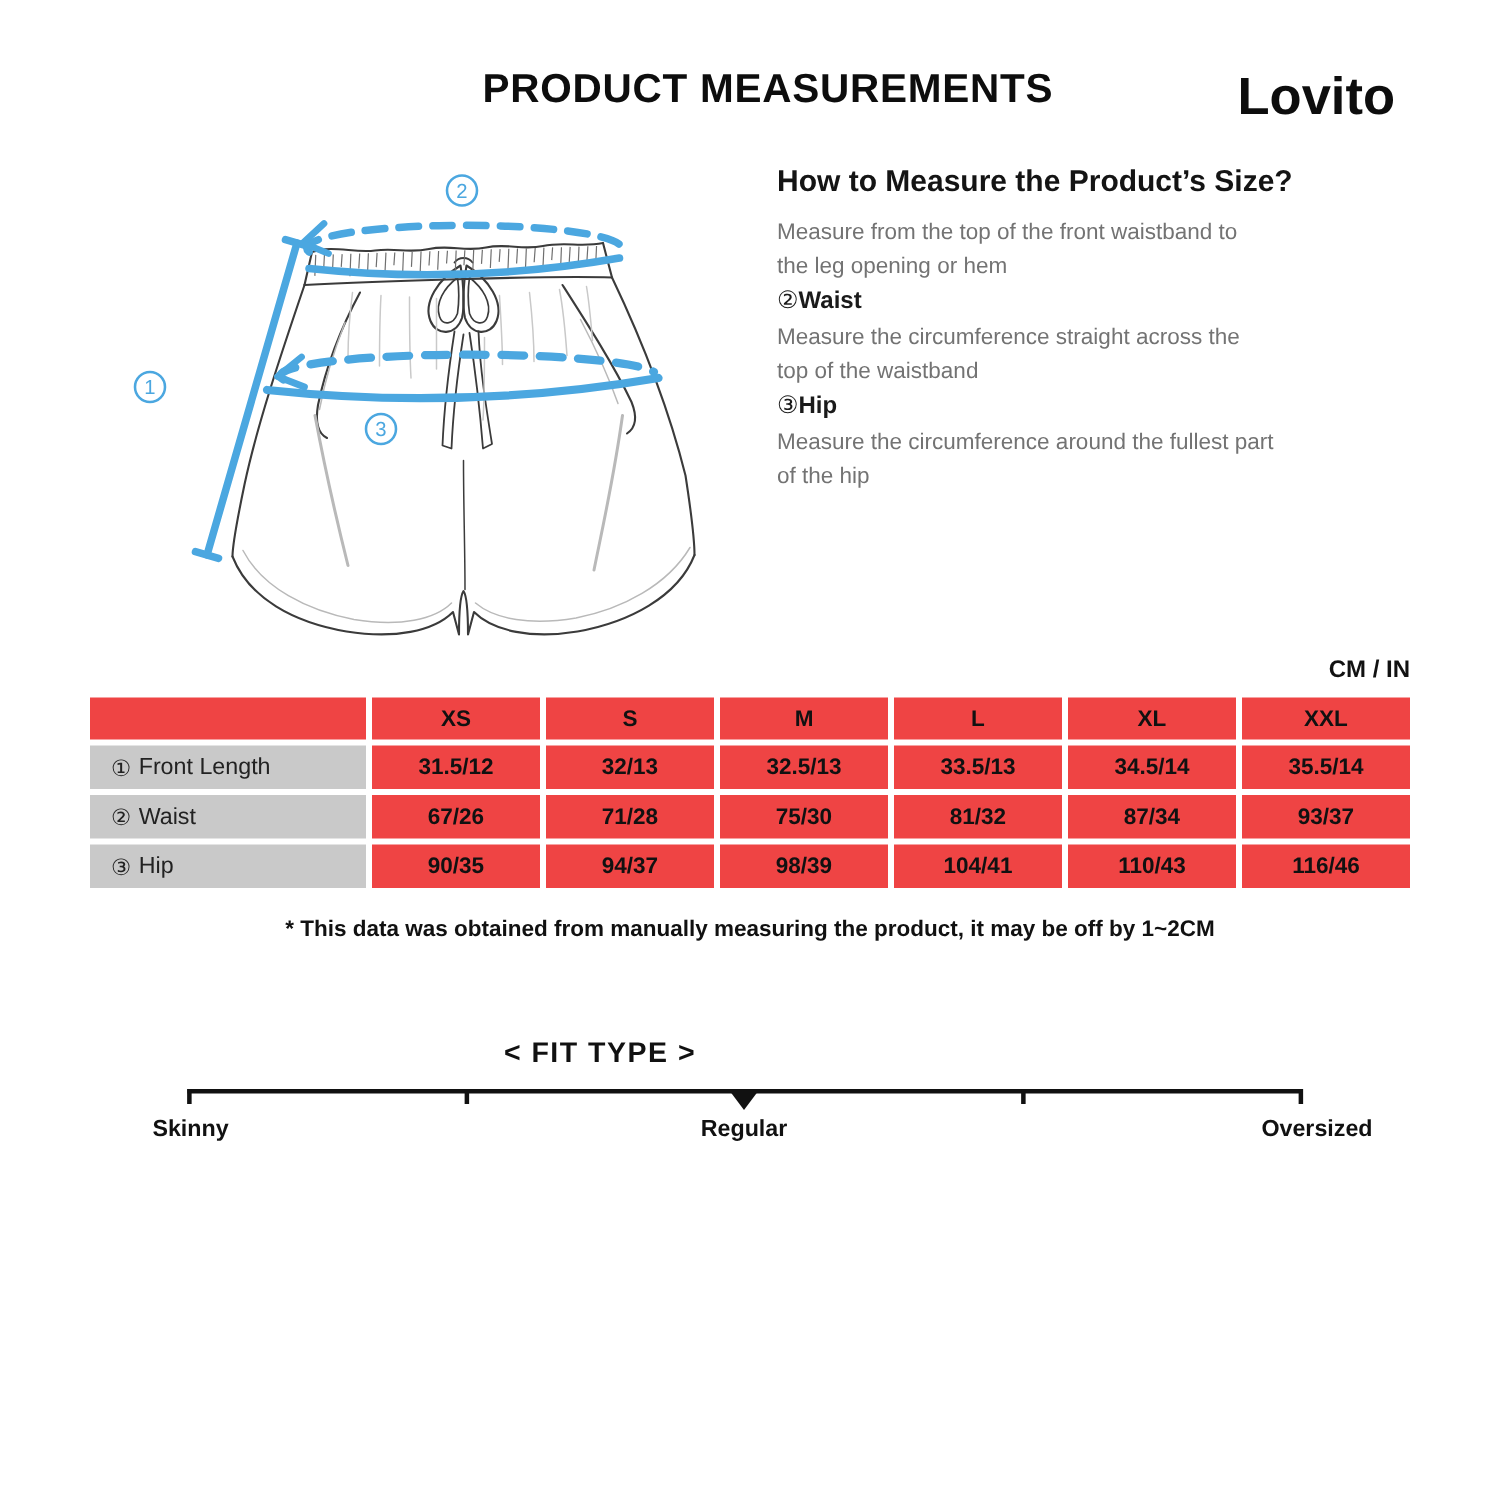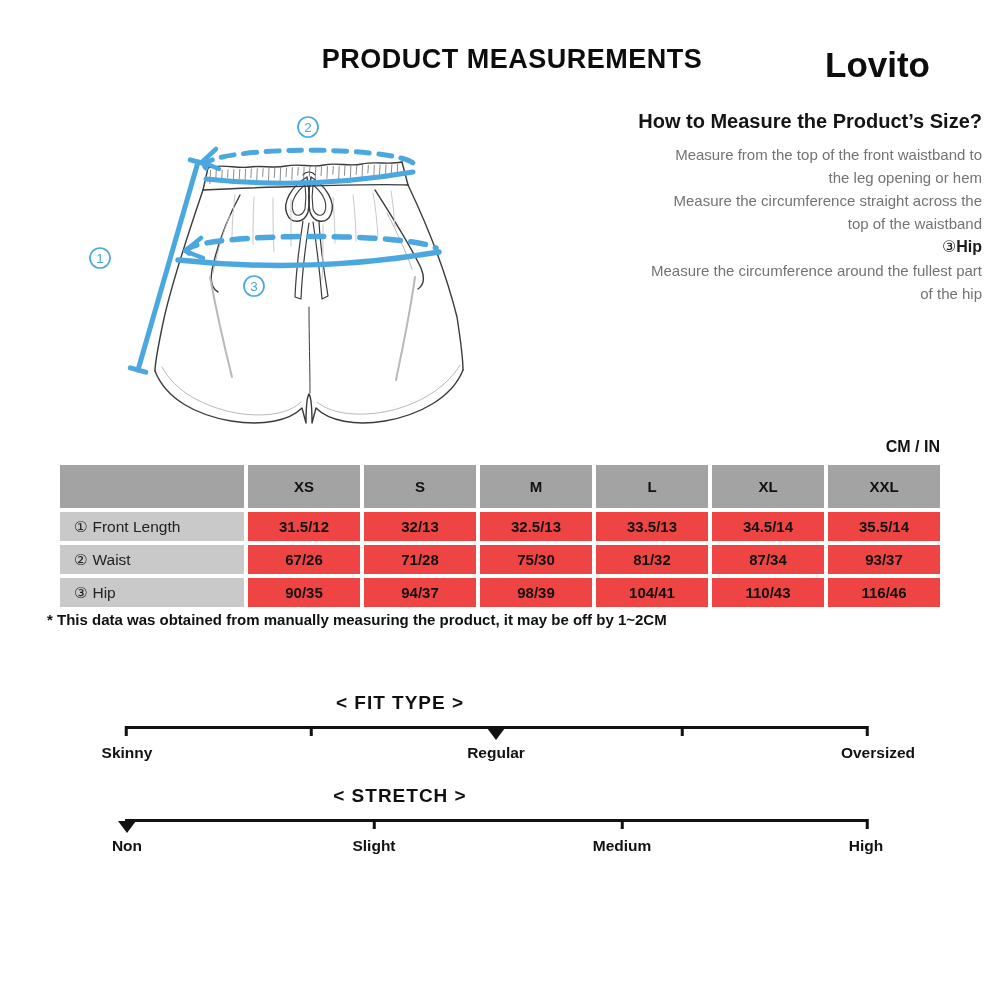--- a/index.html
+++ b/index.html
@@ -2,36 +2,36 @@
 <html><head>
 <meta charset="utf-8">
 <style>
   html,body{margin:0;padding:0;background:#fff;}
   .page{position:relative;width:1000px;height:1000px;background:#ffffff;overflow:hidden;
         font-family:"Liberation Sans","DejaVu Sans",sans-serif;color:#111;}
   .title{position:absolute;left:0;right:0;top:44px;text-align:center;
          font-size:27px;font-weight:700;letter-spacing:.5px;color:#0d0d0d;padding-left:24px;}
   .brand{position:absolute;top:33px;right:70px;font-size:35px;font-weight:700;color:#0d0d0d;margin-top:12px;}
   .diagram{position:absolute;left:70px;top:105px;}
-  .howto{position:absolute;left:552px;top:110px;width:430px;text-align:right;}
+  .howto{position:absolute;left:518px;top:110px;width:430px;}
   .howto-h{font-size:20px;font-weight:700;margin-bottom:10px;color:#141414;}
   .mi-label{font-size:16px;font-weight:700;line-height:24px;color:#1a1a1a;}
   .mi-num{font-weight:400;}
   .mi-desc{font-size:15px;color:#737373;line-height:23px;}
   .unit{position:absolute;top:438px;right:60px;font-size:16px;font-weight:700;}
   .sizetable{position:absolute;left:60px;top:465px;width:880px;display:grid;
              grid-template-columns:184px repeat(6,1fr);gap:4px;}
-  .th{background:#a3a3a3;height:43px;display:flex;align-items:center;justify-content:center;
+  .th{background:#ef4444;height:28px;display:flex;align-items:center;justify-content:center;
       font-weight:700;font-size:15px;}
   .tl{background:#c9c9c9;height:29px;display:flex;align-items:center;padding-left:14px;
       font-size:15.5px;color:#222;}
   .tl .mi-num{margin-right:5px;font-size:15px;}
   .td{background:#ef4444;height:29px;display:flex;align-items:center;justify-content:center;
       font-weight:700;font-size:15px;}
-  .note{position:absolute;left:0;right:0;top:611px;text-align:left;font-size:15px;font-weight:700;padding-left:47px;}
+  .note{position:absolute;left:0;right:0;top:611px;text-align:center;font-size:15px;font-weight:700;}
   .scale{position:absolute;left:0;top:0;width:800px;height:80px;}
   .scale-title{position:absolute;left:0;right:0;top:0;text-align:center;
                font-size:19px;font-weight:700;letter-spacing:1px;}
   .scale-line{position:absolute;left:125px;top:34px;width:743px;height:2.5px;background:#111;}
   .tick{position:absolute;top:34px;width:2.5px;height:10px;background:#111;transform:translateX(-50%);}
   .marker{position:absolute;top:36px;width:0;height:0;border-left:9px solid transparent;
           border-right:9px solid transparent;border-top:12px solid #111;transform:translateX(-50%);}
   .scale-label{position:absolute;top:52px;font-size:15.5px;font-weight:700;
                transform:translateX(-50%);white-space:nowrap;}
 </style>
@@ -113,20 +113,21 @@
   </svg>
 
   <div class="howto">
     <div class="howto-h">How to Measure the Product’s Size?</div>
 
     <div>
       <div class="mi-desc">Measure from the top of the front waistband to</div>
       <div class="mi-desc">the leg opening or hem</div>
     </div>
     <div>
+      <div class="mi-label"><span class="mi-num">②</span><span>Waist</span></div>
       <div class="mi-desc">Measure the circumference straight across the</div>
       <div class="mi-desc">top of the waistband</div>
     </div>
     <div>
       <div class="mi-label"><span class="mi-num">③</span><span>Hip</span></div>
       <div class="mi-desc">Measure the circumference around the fullest part</div>
       <div class="mi-desc">of the hip</div>
     </div>
   </div>
 
@@ -183,26 +184,14 @@
     <div class="tick" style="left:126px;"></div>
     <div class="tick" style="left:311px;"></div>
     <div class="tick" style="left:682px;"></div>
     <div class="tick" style="left:867px;"></div>
     <div class="marker" style="left:496px;"></div>
     <div class="scale-label" style="left:127px;">Skinny</div>
     <div class="scale-label" style="left:496px;">Regular</div>
     <div class="scale-label" style="left:866px;margin-left:12px;">Oversized</div>
   </div>
 
-  <div class="scale" style="top:785px;">
-    <div class="scale-title">&lt; STRETCH &gt;</div>
-    <div class="scale-line"></div>
-    <div class="tick" style="left:374px;"></div>
-    <div class="tick" style="left:622px;"></div>
-    <div class="tick" style="left:867px;"></div>
-    <div class="marker" style="left:127px;"></div>
-    <div class="scale-label" style="left:127px;">Non</div>
-    <div class="scale-label" style="left:374px;">Slight</div>
-    <div class="scale-label" style="left:622px;">Medium</div>
-    <div class="scale-label" style="left:866px;">High</div>
-  </div>
 
 </div>
 
 </body></html>

